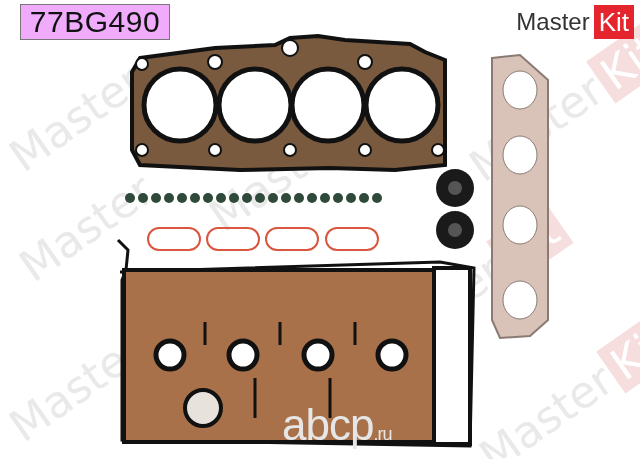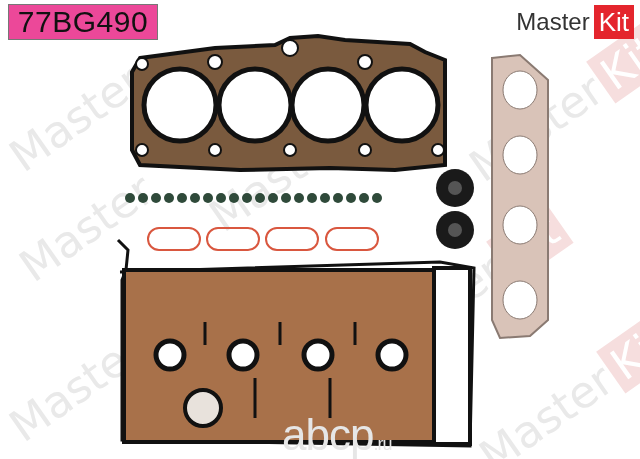--- a/index.html
+++ b/index.html
@@ -1,23 +1,23 @@
 <!DOCTYPE html>
 <html><head>
 <meta charset="utf-8">
 <style>
   html, body { margin:0; padding:0; background:#ffffff; }
   body { width:640px; height:459px; position:relative; overflow:hidden; font-family:"DejaVu Sans", sans-serif; }
   .wm { position:absolute; font-family:"DejaVu Sans", sans-serif; font-size:44px; color:#e9e9e9; transform:rotate(-35deg); transform-origin:left top; white-space:nowrap; pointer-events:none; }
   .wm .k { display:inline-block; background:#f6dede; color:#fff; padding:0 6px; margin-left:4px; }
-  .part-code { position:absolute; left:8px; top:4px; width:148px; height:34px; border:1px solid #777; background:#ec4899; display:flex; align-items:center; justify-content:center; font-family:"Liberation Sans", sans-serif; font-size:30px; color:#111; letter-spacing:0.5px; z-index:5; }
+  .part-code { position:absolute; left:20px; top:4px; width:148px; height:34px; border:1px solid #777; background:#f0abfc; display:flex; align-items:center; justify-content:center; font-family:"Liberation Sans", sans-serif; font-size:30px; color:#111; letter-spacing:0.5px; z-index:5; }
   .logo { position:absolute; right:6px; top:4px; height:36px; display:flex; align-items:center; z-index:5; }
   .logo .m { font-family:"Liberation Sans", sans-serif; font-size:24px; color:#333; margin-right:4px; }
   .logo .k { background:#e4252d; color:#fff; font-family:"Liberation Sans", sans-serif; font-size:26px; padding:0 5px; height:34px; line-height:34px; }
-  .watermark-site { position:absolute; left:282px; top:410px; font-family:"Liberation Sans", sans-serif; font-size:44px; color:#e6e6e6; z-index:4; letter-spacing:-1px; }
+  .watermark-site { position:absolute; left:282px; top:400px; font-family:"Liberation Sans", sans-serif; font-size:44px; color:#e6e6e6; z-index:4; letter-spacing:-1px; }
   .watermark-site small { font-size:18px; }
   svg.parts { position:absolute; left:0; top:0; z-index:3; }
 </style>
 </head>
 <body>
 
 <div class="wm" style="left:0px;top:140px;"><span>Master</span></div>
 <div class="wm" style="left:10px;top:250px;"><span>Master</span></div>
 <div class="wm" style="left:0px;top:410px;"><span>Master</span></div>
 <div class="wm" style="left:200px;top:200px;"><span>Master</span><span class="k">Kit</span></div>

